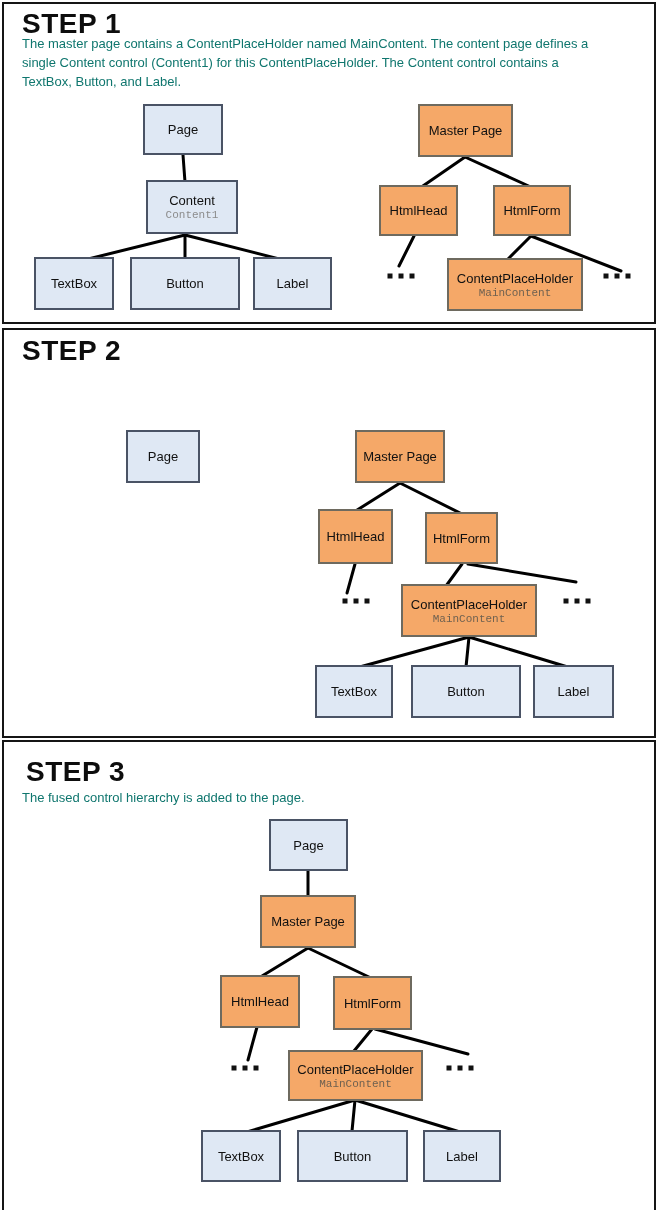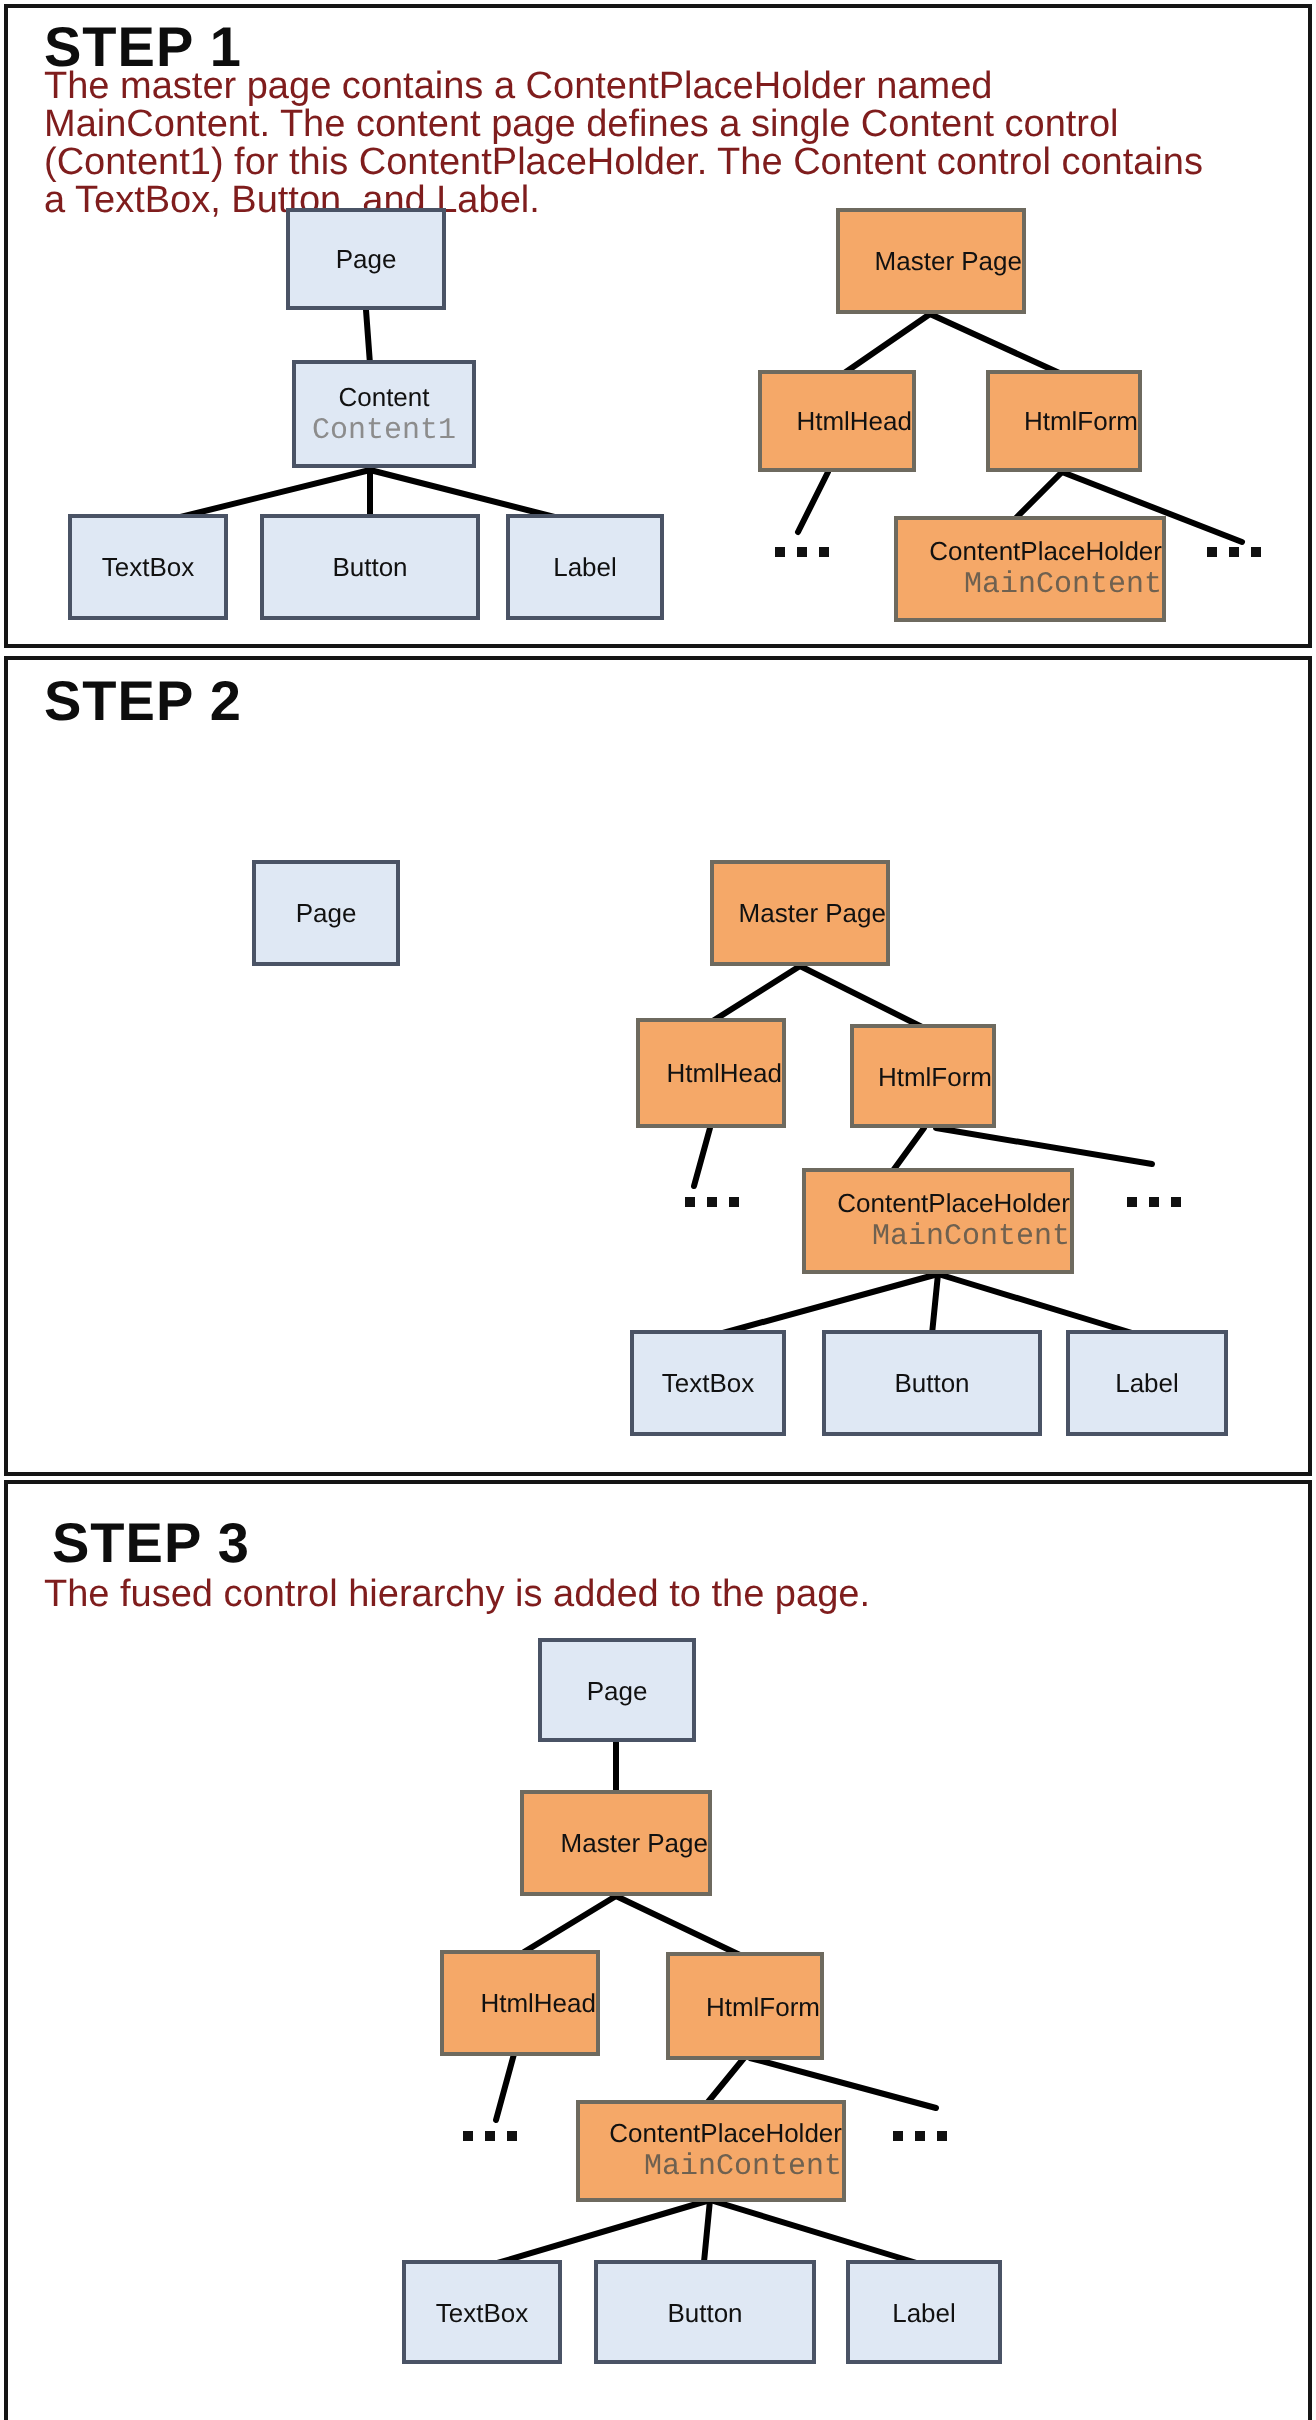--- a/index.html
+++ b/index.html
@@ -2,29 +2,29 @@
 <html style="--blue-fill: #dfe8f4; --blue-border: #4a5365; --orange-fill: #f5a868; --orange-border: #6e6a5f; --content-id-color: #8c8c8c; --placeholder-id-color: #6f6150; --connector: #000000;"><head>
 <meta charset="utf-8">
 <style>
   html,body{margin:0;padding:0;background:#fff;}
   .canvas{position:relative;width:658px;height:1210px;background:#fff;overflow:hidden;
           font-family:"Liberation Sans",sans-serif;color:#111;}
   .panel{position:absolute;left:2px;width:654px;background:#fff;
          border:2px solid #151515;box-sizing:border-box;}
   .step-title{position:absolute;margin:0;font-weight:bold;font-size:28px;
               letter-spacing:.5px;color:#0d0d0d;}
-  .step-desc{position:absolute;margin:0;font-size:19px;line-height:19px;color:#7f1d1d;}
+  .step-desc{position:absolute;margin:0;font-size:13px;line-height:19px;color:#0f766e;}
   .connectors{position:absolute;left:0;top:0;pointer-events:none;}
   .connectors line{stroke:var(--connector,#000);stroke-width:3;stroke-linecap:round;}
   .node{position:absolute;box-sizing:border-box;display:flex;flex-direction:column;
         align-items:center;justify-content:center;gap:1px;font-size:13px;
         text-align:center;background:#eee;}
   .node.blue{background:var(--blue-fill,#dfe8f4);border:2px solid var(--blue-border,#4a5365);}
-  .node.orange{background:var(--orange-fill,#f5a868);border:2px solid var(--orange-border,#6e6a5f);align-items:flex-end;}
-  .node-sublabel{font-family:"Liberation Mono","DejaVu Sans Mono",monospace;font-size:15px;}
+  .node.orange{background:var(--orange-fill,#f5a868);border:2px solid var(--orange-border,#6e6a5f);}
+  .node-sublabel{font-family:"Liberation Mono","DejaVu Sans Mono",monospace;font-size:11px;}
   .blue .node-sublabel{color:var(--content-id-color,#8c8c8c);}
   .orange .node-sublabel{color:var(--placeholder-id-color,#6f6150);font-family:Liberation Mono, monospace;}
   .ellipsis{position:absolute;transform:translate(-50%,-50%);display:flex;gap:6px;}
   .ellipsis .dot{width:5px;height:5px;background:#111;}
 </style>
 </head>
 <body>
 
 <div class="canvas">
 

